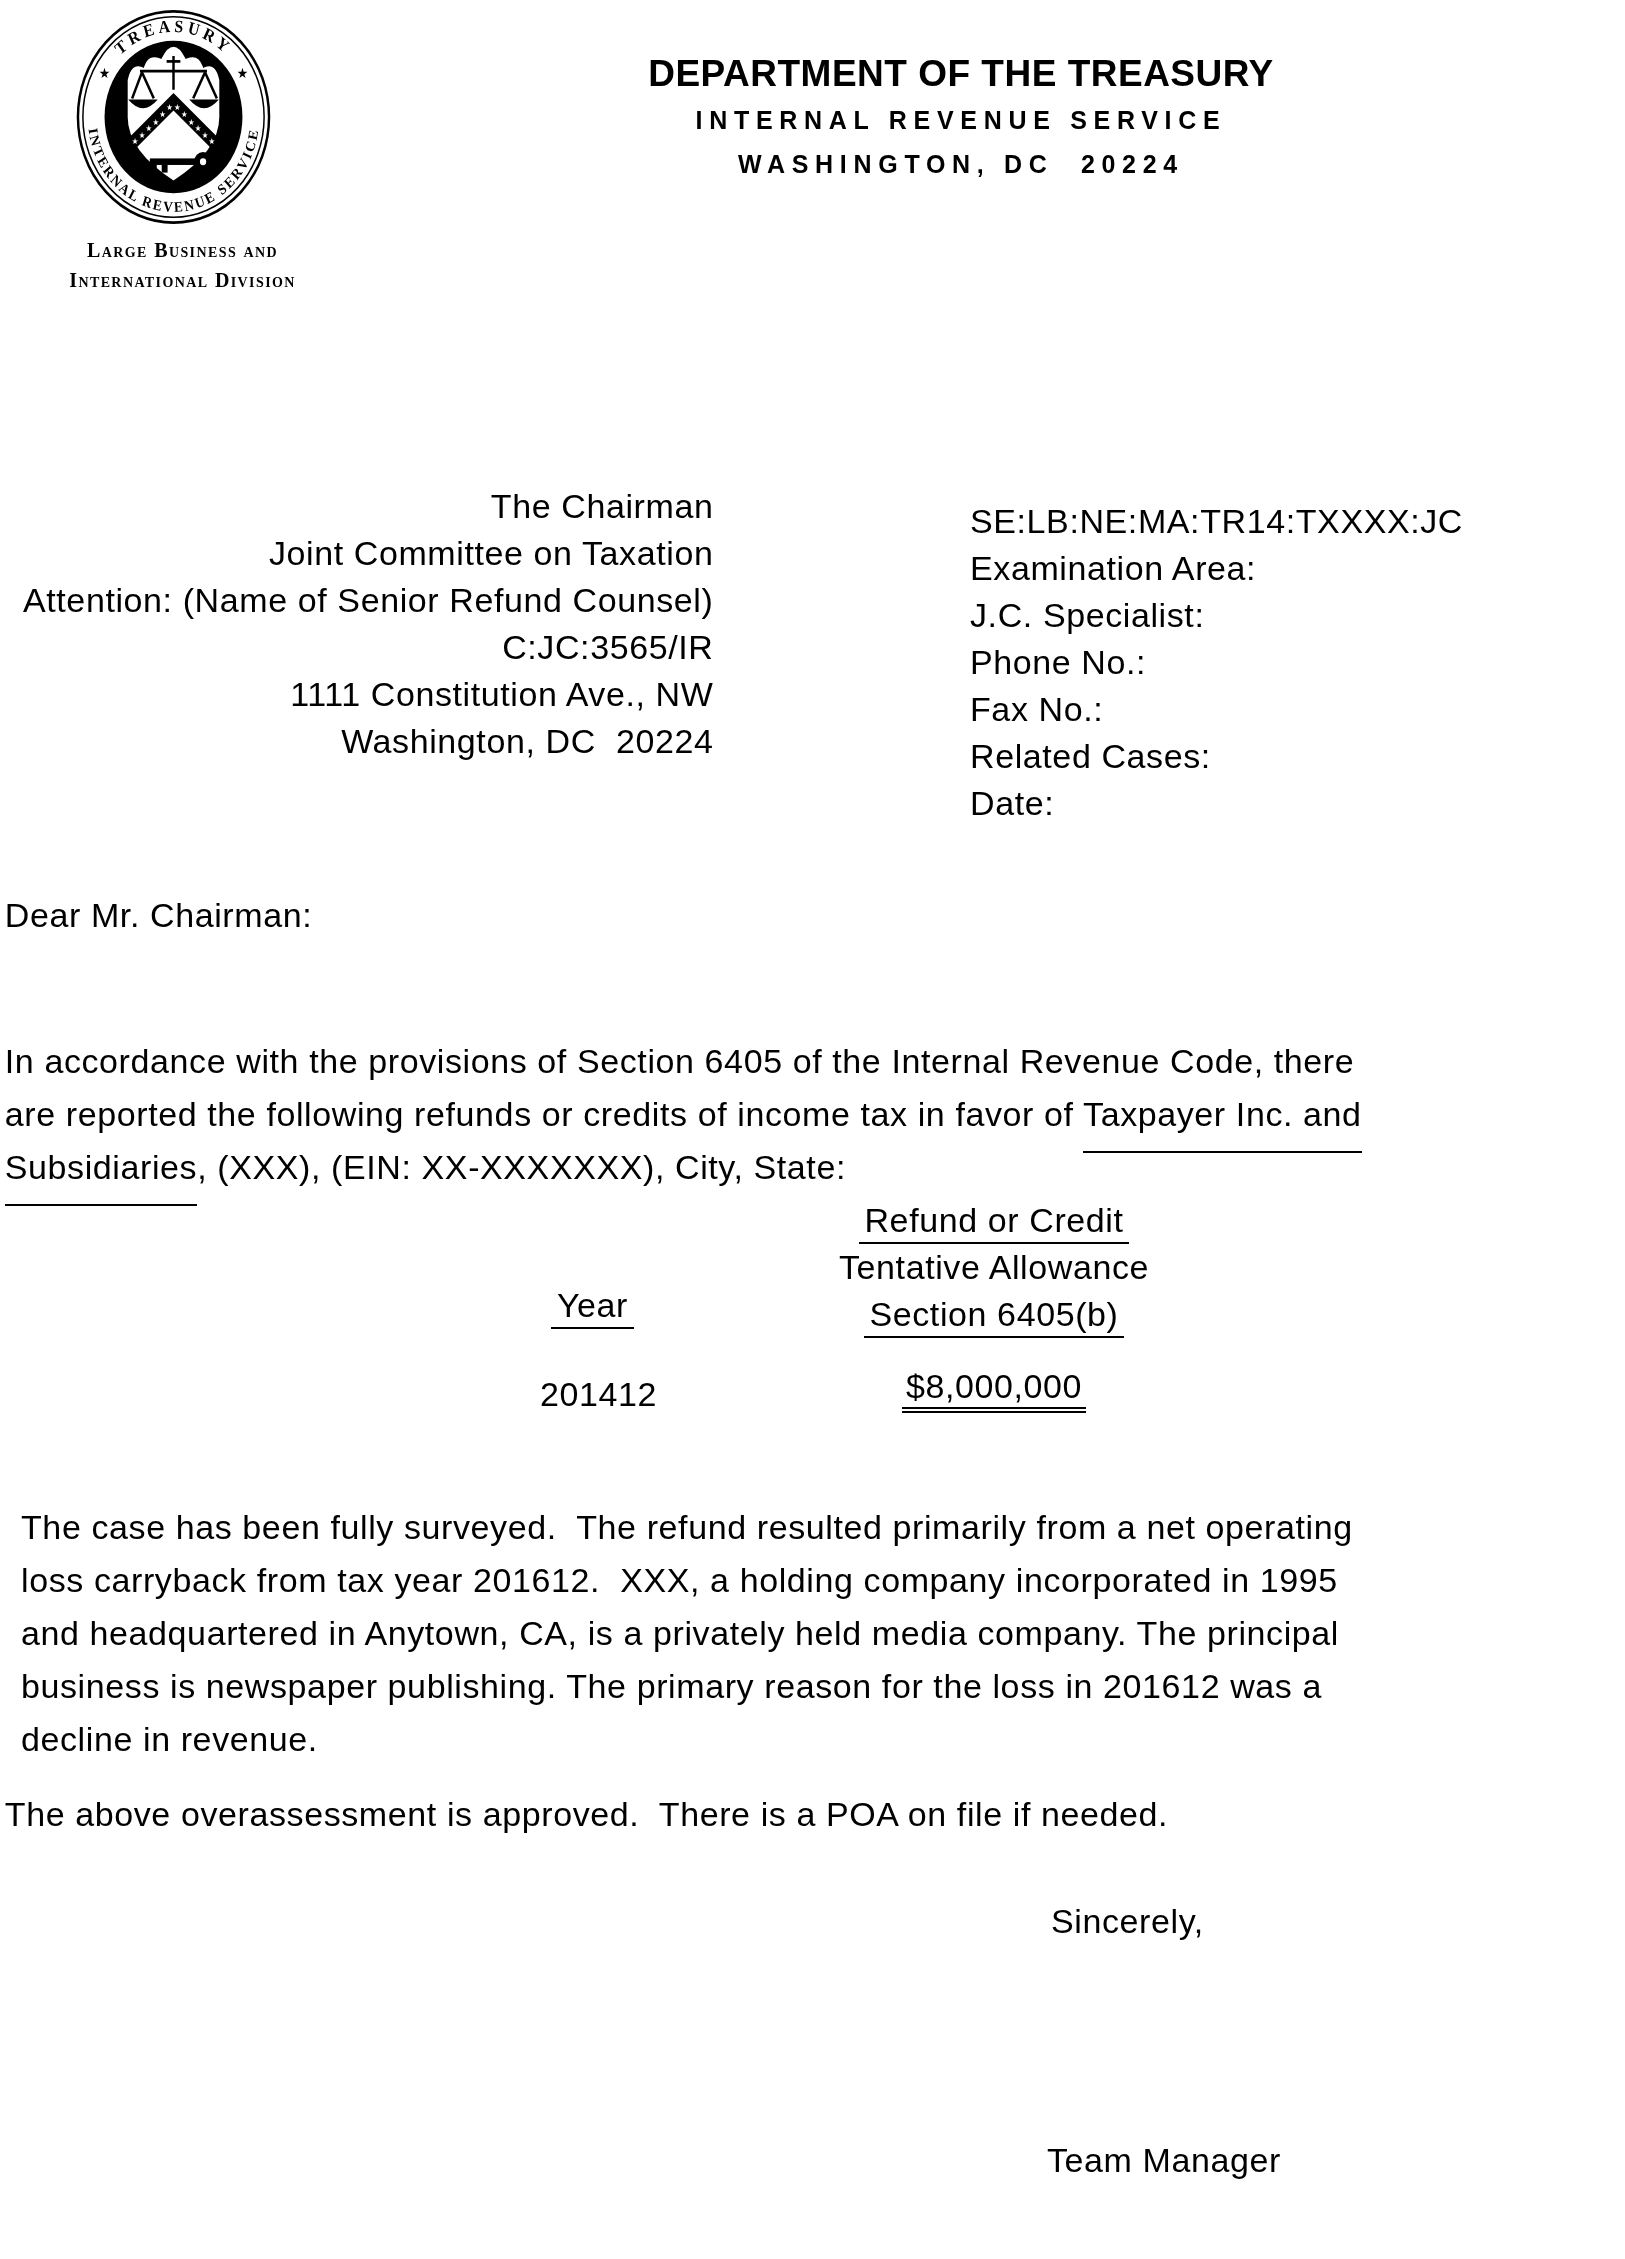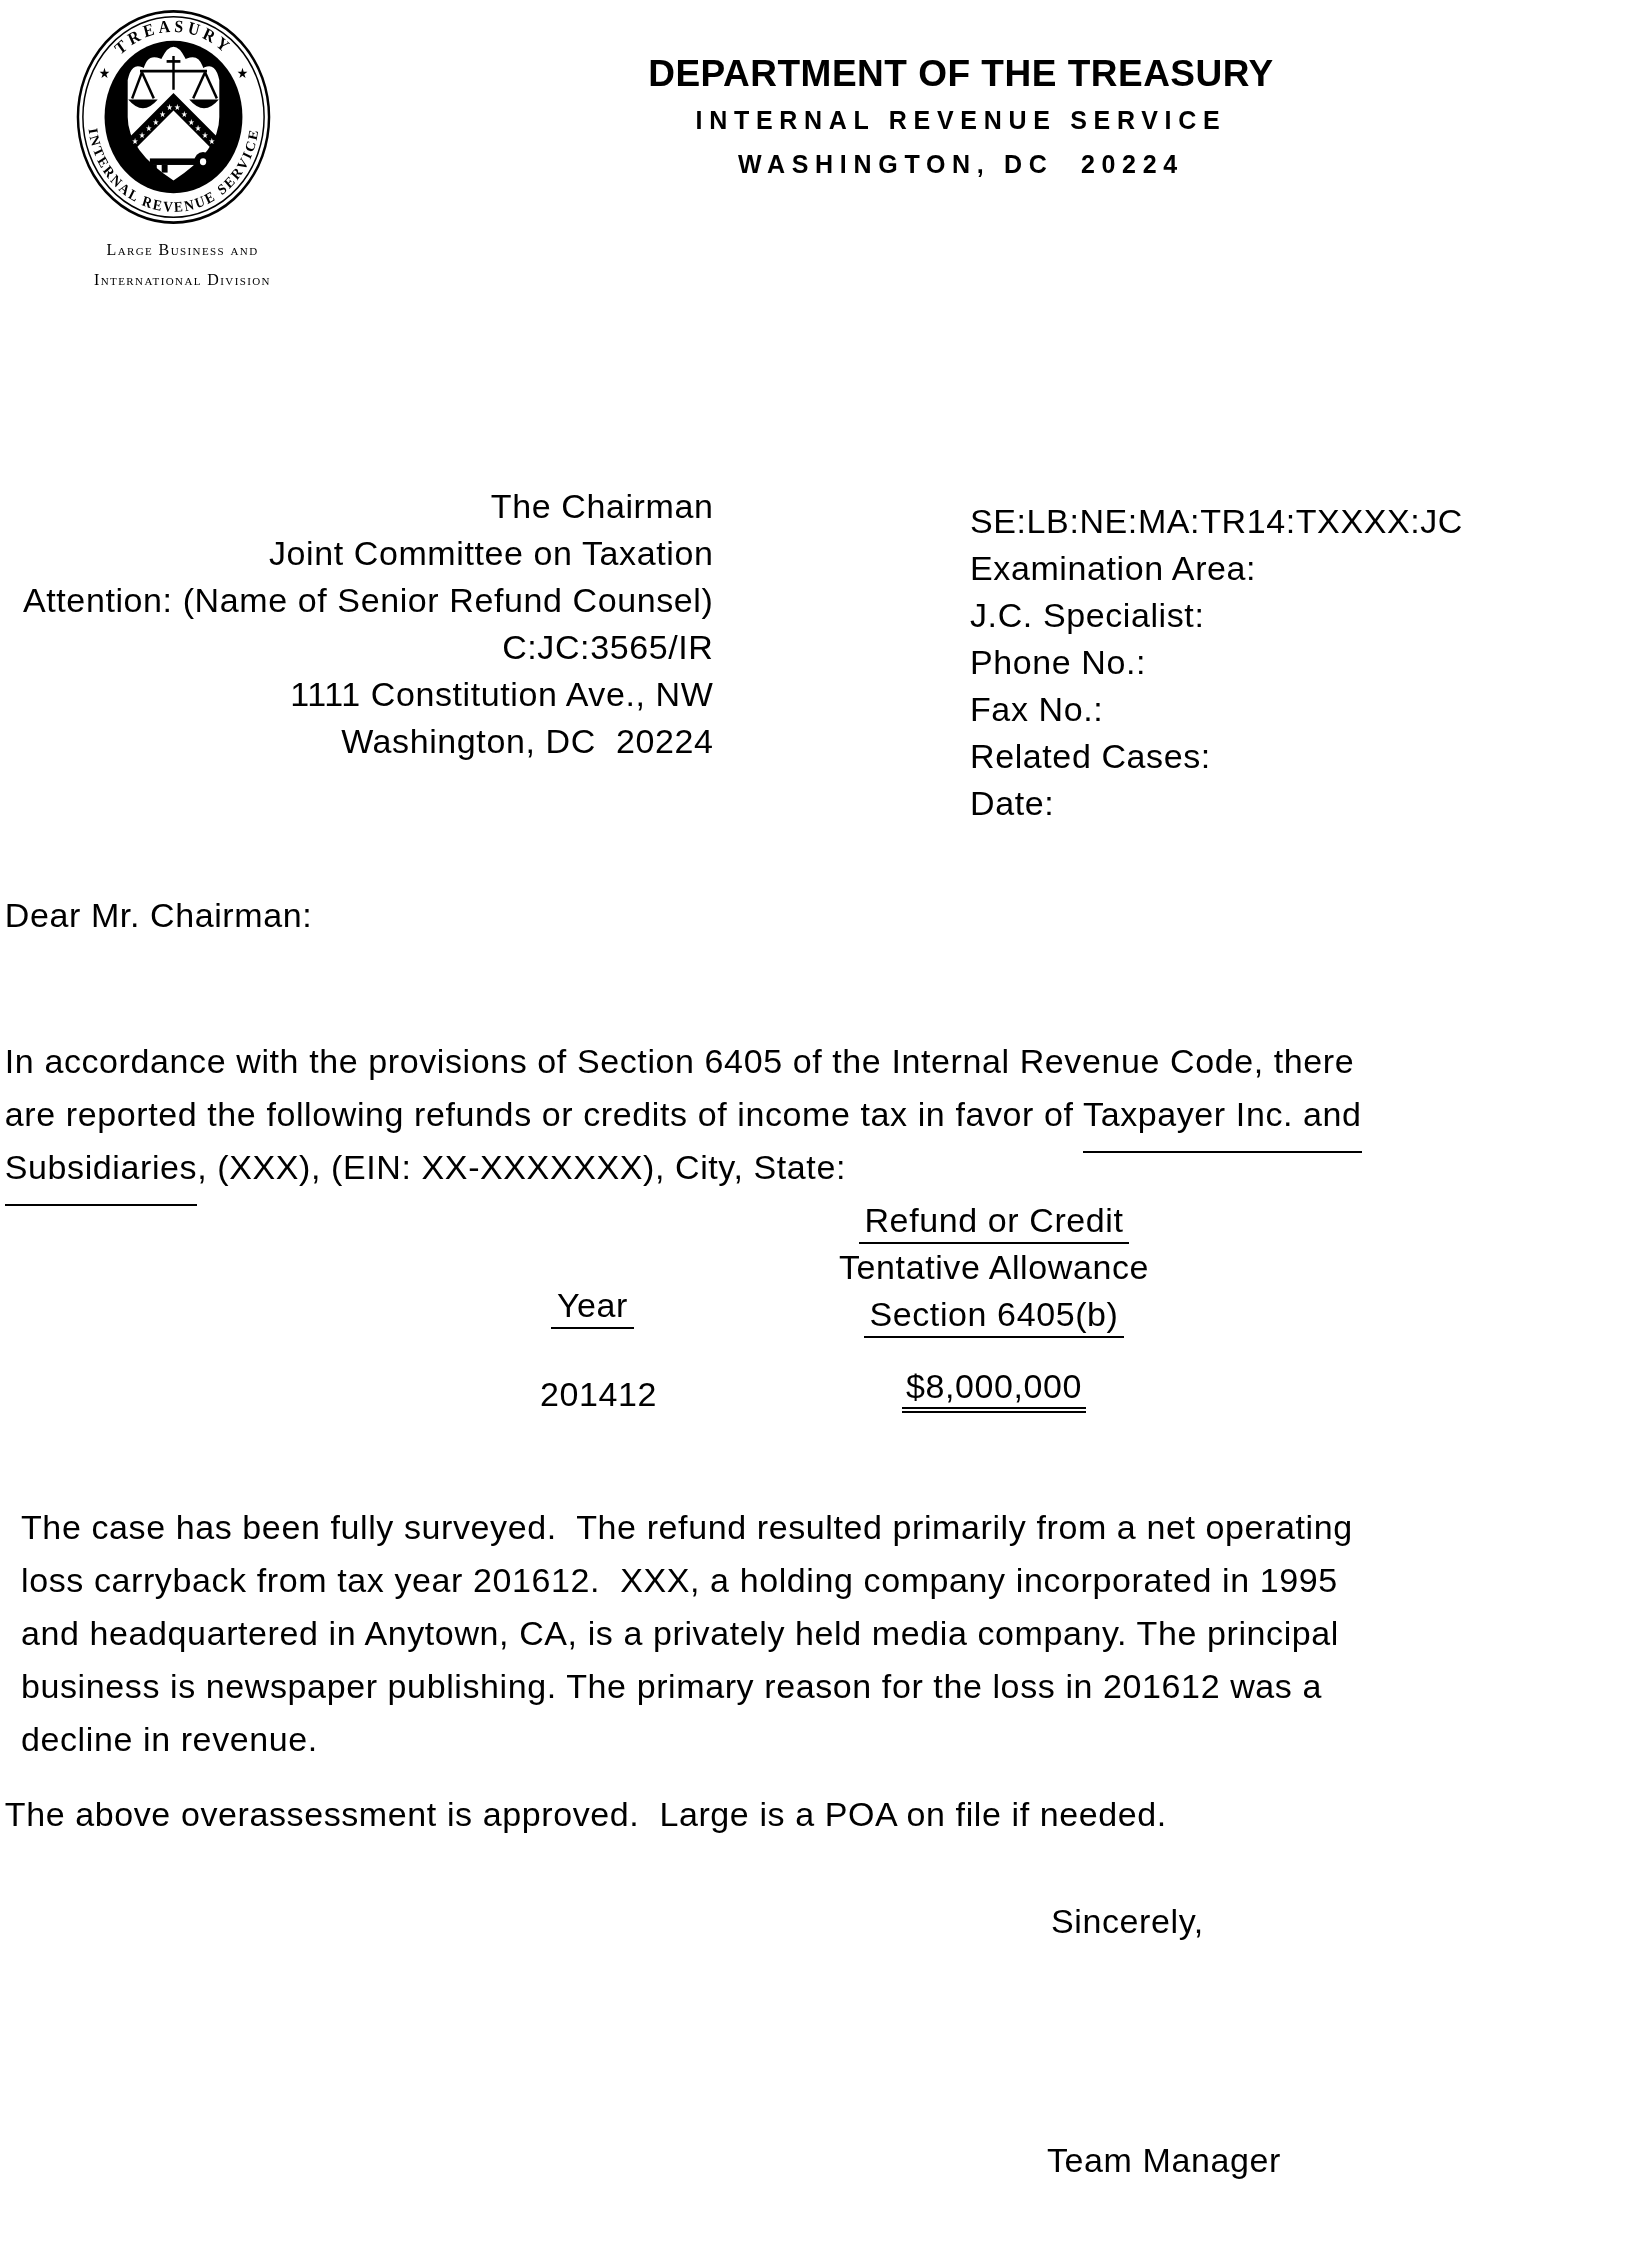--- a/index.html
+++ b/index.html
@@ -3,22 +3,22 @@
 <meta charset="utf-8">
 <style>
   html,body{margin:0;padding:0;background:#e8e8e8;}
   .page{
     position:relative;width:1626px;height:2260px;background:#ffffff;color:#000;
     font-family:"Liberation Sans",sans-serif;overflow:hidden;margin:0 auto;
   }
   .seal{position:absolute;left:75px;top:7.6px;width:197px;height:218px;}
   .division{
     position:absolute;left:0;top:235px;width:365px;text-align:center;
-    font-family:"Liberation Serif",serif;font-variant:small-caps;font-weight:400;
-    font-size:16px;line-height:30px;letter-spacing:1.4px;
+    font-family:"Liberation Serif",serif;font-variant:small-caps;font-weight:700;
+    font-size:20px;line-height:30px;letter-spacing:1.4px;
   }
   .letterhead{position:absolute;left:593px;top:50px;width:736px;text-align:center;}
   .lh-dept{font-size:37px;font-weight:bold;line-height:48px;letter-spacing:0.5px;}
   .lh-irs{font-size:25px;font-weight:bold;line-height:44px;letter-spacing:6.7px;}
   .lh-city{font-size:25px;font-weight:bold;line-height:44px;letter-spacing:6.7px;white-space:pre;}
   .textblock{font-size:34px;letter-spacing:0.6px;}
   .addr-left{position:absolute;left:23px;top:483px;line-height:47px;text-align:right;}
   .addr-right{position:absolute;left:970px;top:483px;line-height:47px;margin-top:15px;}
   .salutation{position:absolute;left:4.8px;top:889px;line-height:53px;}
   .para1{position:absolute;left:4.8px;top:989px;line-height:53px;width:1617px;margin-top:46px;}
@@ -151,20 +151,20 @@
 
   <div class="para2 textblock">
       <div class="tline"><span>The case has been fully surveyed.  The refund resulted primarily from a net operating</span></div>
       <div class="tline"><span>loss carryback from tax year 201612.  XXX, a holding company incorporated in 1995</span></div>
       <div class="tline"><span>and headquartered in Anytown, CA, is a privately held media company. The principal</span></div>
       <div class="tline"><span>business is newspaper publishing. The primary reason for the loss in 201612 was a</span></div>
       <div class="tline"><span>decline in revenue.</span></div>
     </div>
 
   <div class="para3 textblock">
-      <div class="tline"><span>The above overassessment is approved.  Large is a POA on file if needed.</span></div>
+      <div class="tline"><span>The above overassessment is approved.  There is a POA on file if needed.</span></div>
     </div>
 
   <div class="sincerely textblock">Sincerely,</div>
   <div class="team-manager textblock">Team Manager</div>
 
 </div>
 
 
 </body></html>

